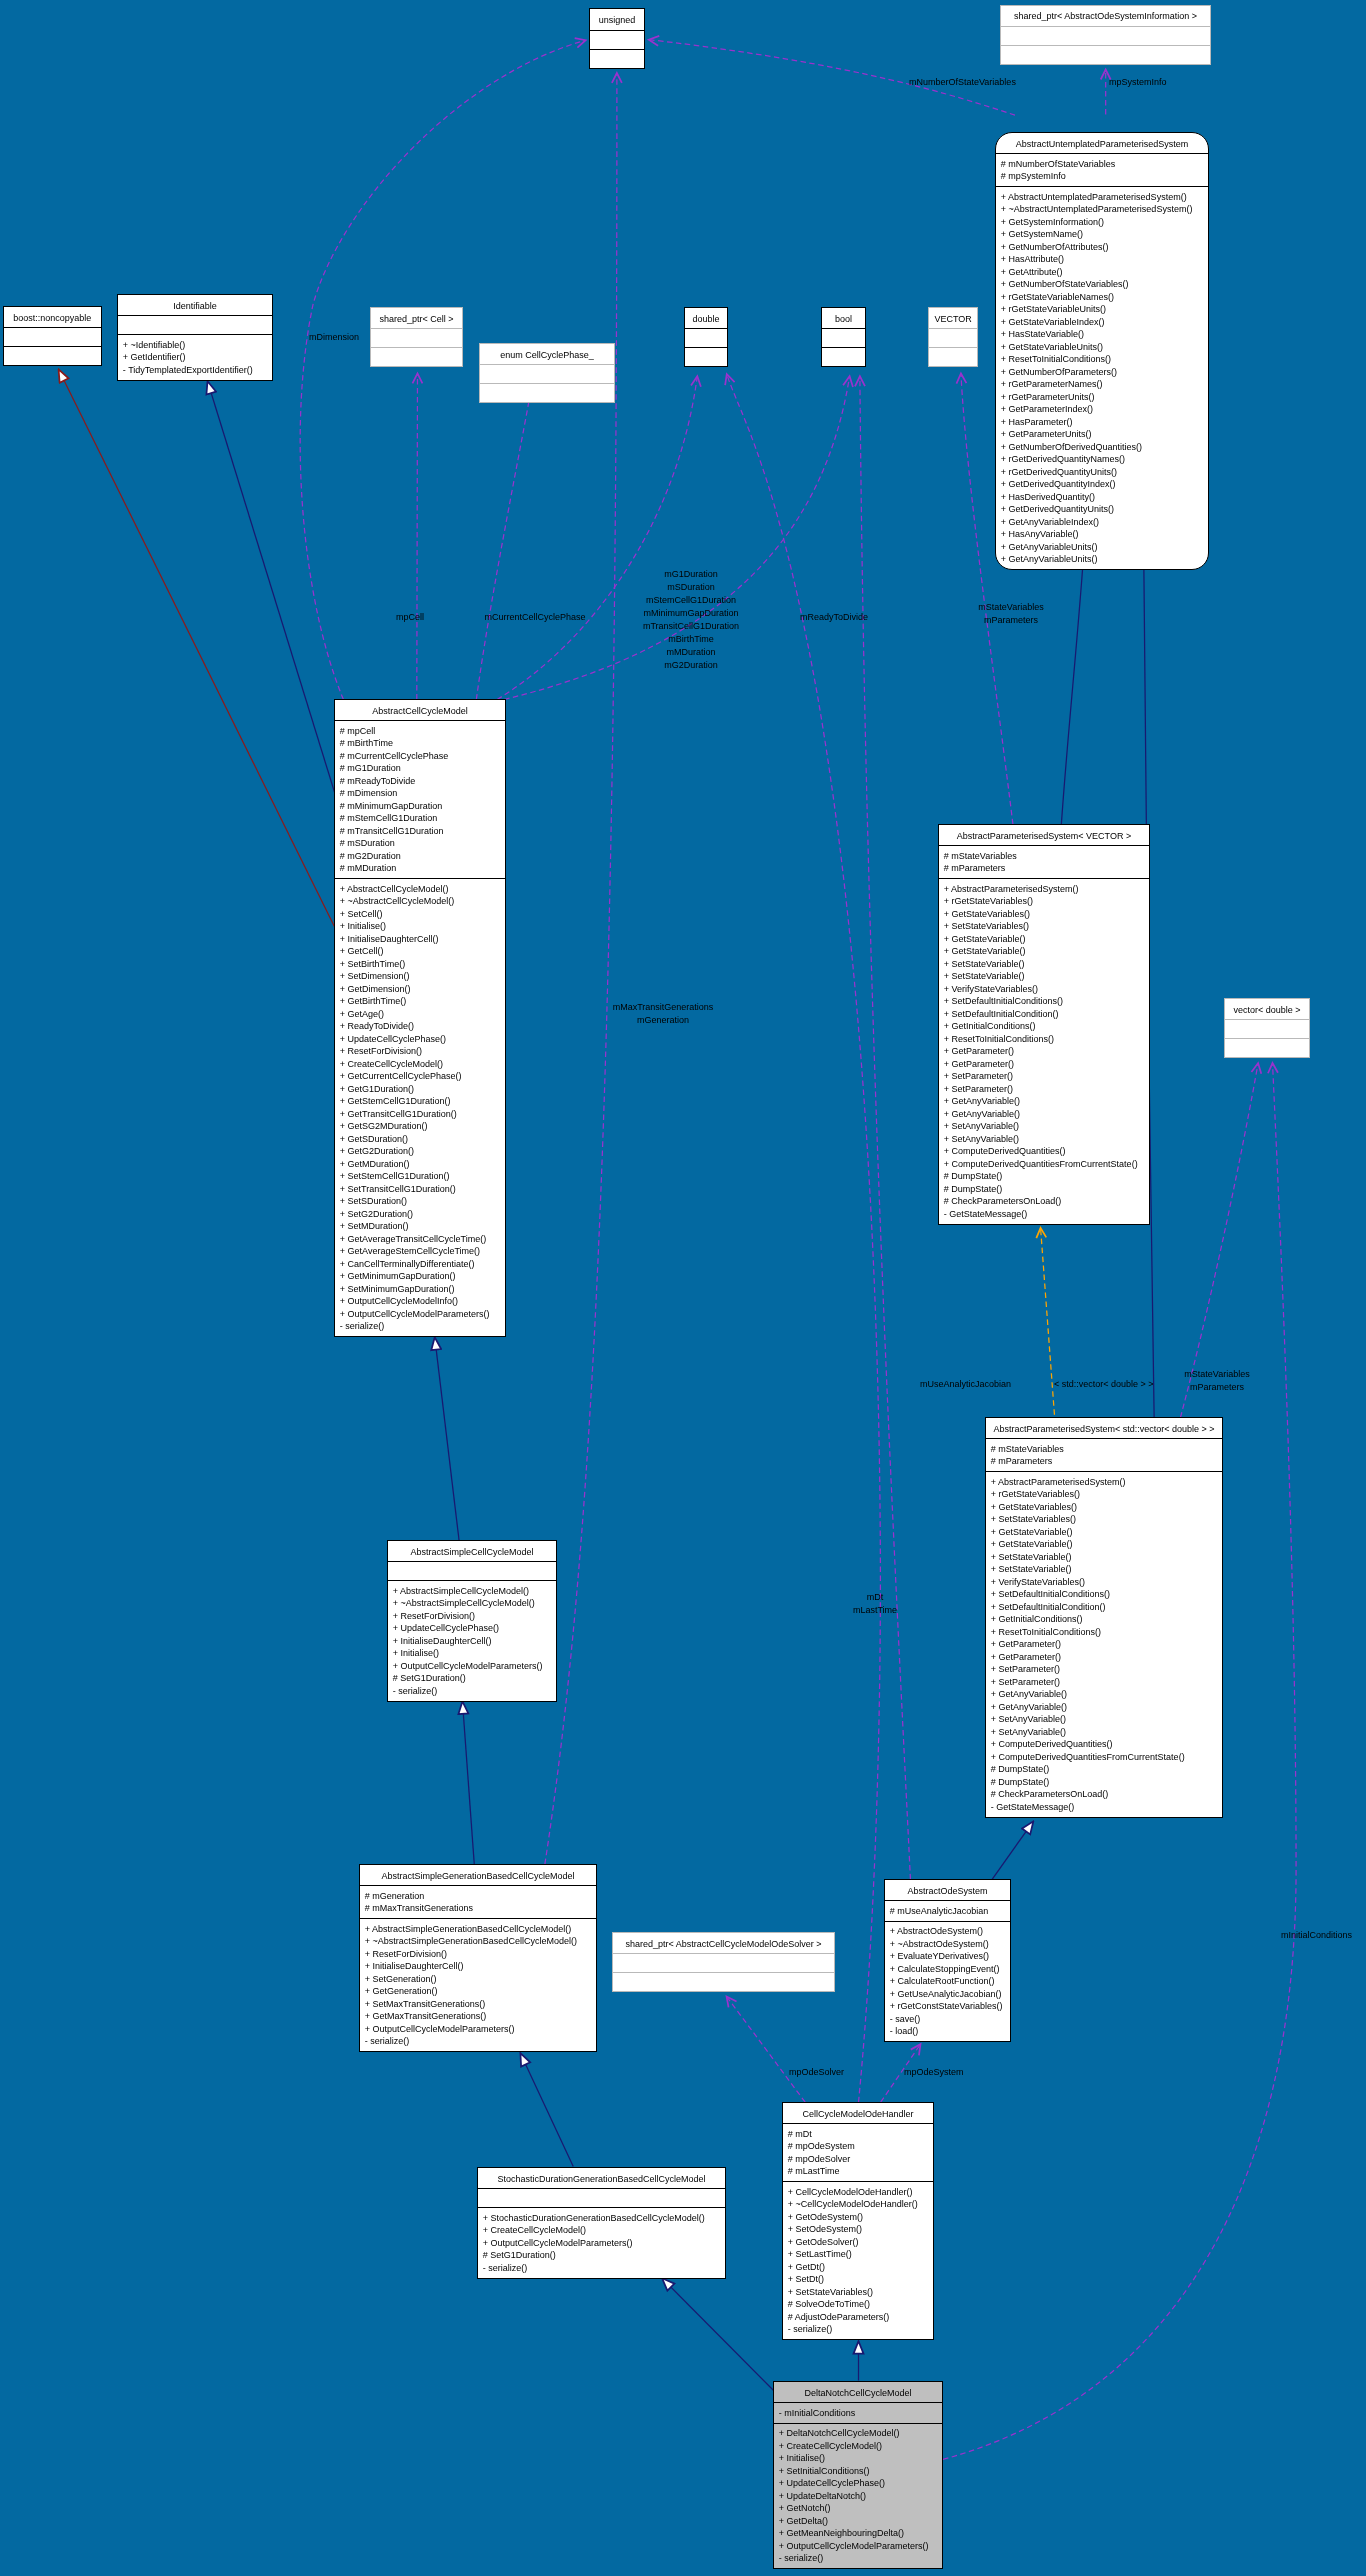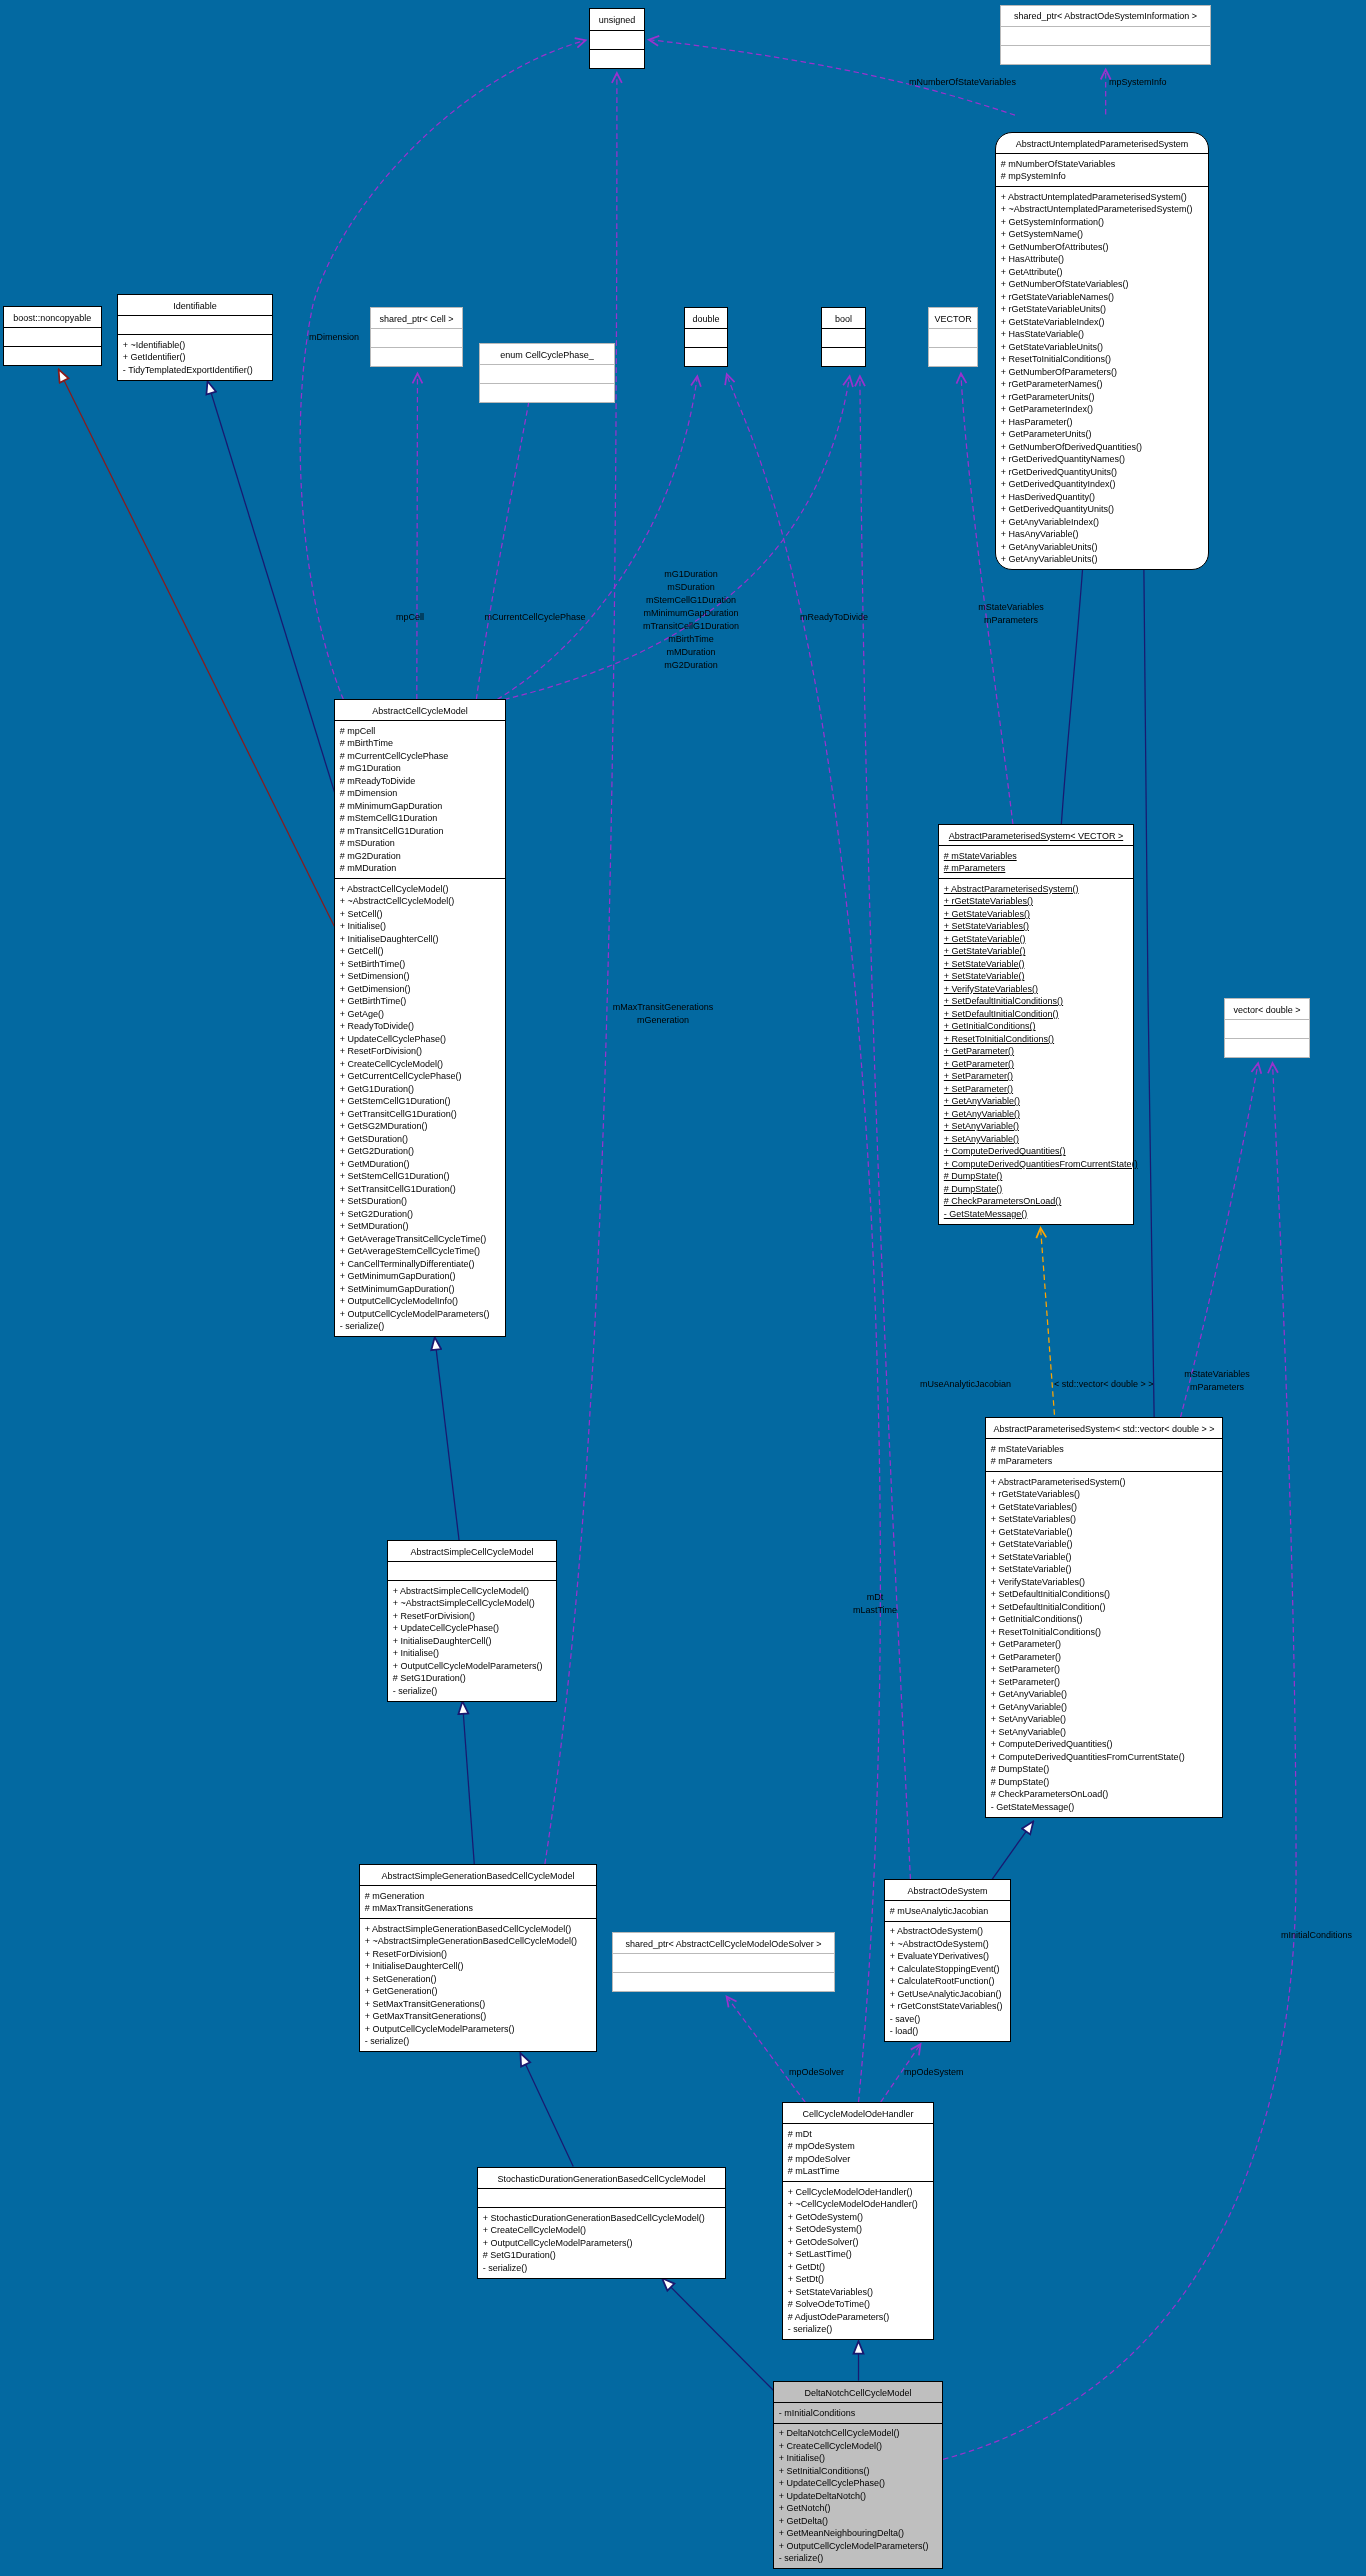--- a/index.html
+++ b/index.html
@@ -201,21 +201,21 @@
         <div class="uml-row">+ GetAverageTransitCellCycleTime()</div>
         <div class="uml-row">+ GetAverageStemCellCycleTime()</div>
         <div class="uml-row">+ CanCellTerminallyDifferentiate()</div>
         <div class="uml-row">+ GetMinimumGapDuration()</div>
         <div class="uml-row">+ SetMinimumGapDuration()</div>
         <div class="uml-row">+ OutputCellCycleModelInfo()</div>
         <div class="uml-row">+ OutputCellCycleModelParameters()</div>
         <div class="uml-row">- serialize()</div>
       </div>
     </div>
-    <div class="uml-node doc" style="left: 938px; top: 824px; width: 196px; text-decoration: underline;">
+    <div class="uml-node doc" style="left: 938px; top: 824px; width: 212px;">
       <div class="uml-title">AbstractParameterisedSystem&lt; VECTOR &gt;</div>
       <div class="uml-sec">
         <div class="uml-row"># mStateVariables</div>
         <div class="uml-row"># mParameters</div>
       </div>
       <div class="uml-sec">
         <div class="uml-row">+ AbstractParameterisedSystem()</div>
         <div class="uml-row">+ rGetStateVariables()</div>
         <div class="uml-row">+ GetStateVariables()</div>
         <div class="uml-row">+ SetStateVariables()</div>

